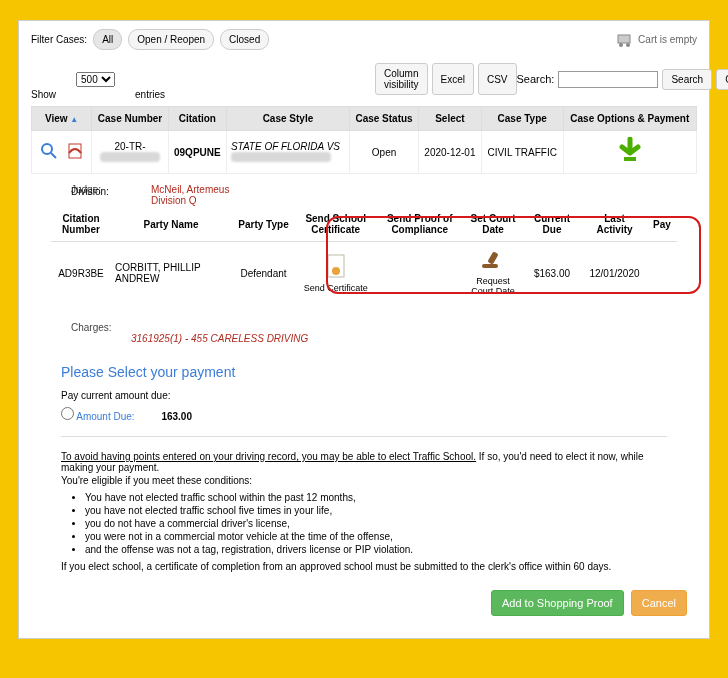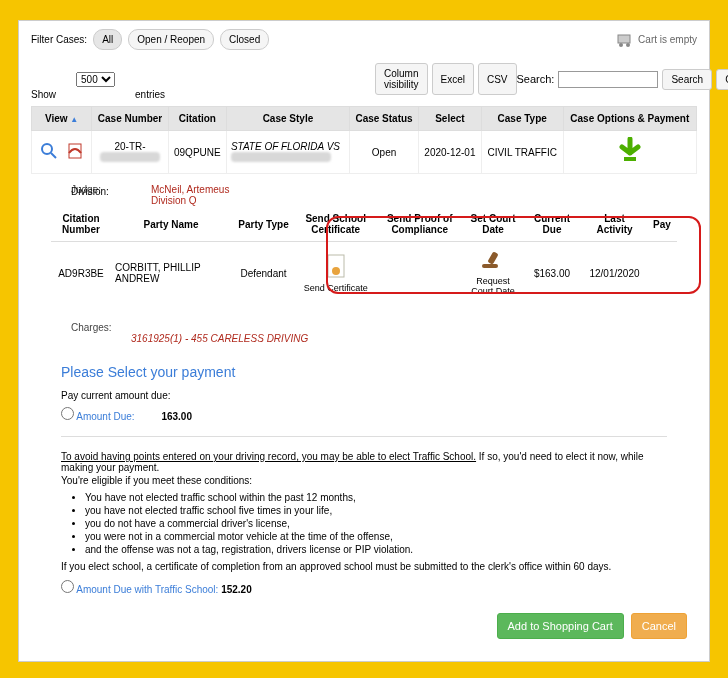--- a/index.html
+++ b/index.html
@@ -115,21 +115,21 @@
             <span><svg width="16" height="16">
                   <circle cx="6" cy="6" r="5" fill="none" stroke="#3b7dd8" stroke-width="2"></circle>
                   <line x1="10" y1="10" x2="15" y2="15" stroke="#3b7dd8" stroke-width="2"></line>
                 </svg></span>
             <span><svg width="14" height="16">
                   <rect x="1" y="1" width="12" height="14" fill="#fff" stroke="#c0392b"></rect>
                   <path d="M1 10 Q7 2 13 10" fill="none" stroke="#c0392b" stroke-width="2"></path>
                 </svg></span>
           </td>
           <td><span>20-TR-</span><br><span class="smudge"></span></td>
-          <td style="font-weight:normal;">09QPUNE</td>
+          <td style="font-weight:bold;">09QPUNE</td>
           <td style="text-align:left;font-style:italic;"><span>STATE OF FLORIDA VS</span><br><span class="smudge" style="width:100px"></span></td>
           <td>Open</td>
           <td>2020-12-01</td>
           <td>CIVIL TRAFFIC</td>
           <td>
             <span class="arrow-down">
               <svg width="28" height="28">
                   <path d="M14 2 L14 16 M14 16 L6 10 M14 16 L22 10" stroke="#4caf00" stroke-width="5" fill="none" stroke-linecap="round"></path>
                   <rect x="8" y="20" width="12" height="4" fill="#4caf00"></rect>
                 </svg>
@@ -213,26 +213,21 @@
         <div style="margin-top:2px;">You're eligible if you meet these conditions:</div>
         <ul>
           <li>You have not elected traffic school within the past 12 months,</li>
           <li>you have not elected traffic school five times in your life,</li>
           <li>you do not have a commercial driver's license,</li>
           <li>you were not in a commercial motor vehicle at the time of the offense,</li>
           <li>and the offense was not a tag, registration, drivers license or PIP violation.</li>
         </ul>
         <div style="margin-top:6px;">If you elect school, a certificate of completion from an approved school must be submitted to the clerk's office within 60 days.</div>
       </div>
-      <div class="opt">
-        <input type="radio" name="pay" style="">
-        <span class="amt-label">Amount Due with Traffic School:</span>
-        <span style="font-weight:bold;">152.20</span>
-      </div>
     </div>
 
     <div class="actions-bottom">
-      <button class="btn-green">Add to Shopping Cart</button>
+      <button class="btn-green">Add to Shopping Proof</button>
       <button class="btn-orange">Cancel</button>
     </div>
 
   </div>
 </div>
 
 </body></html>

